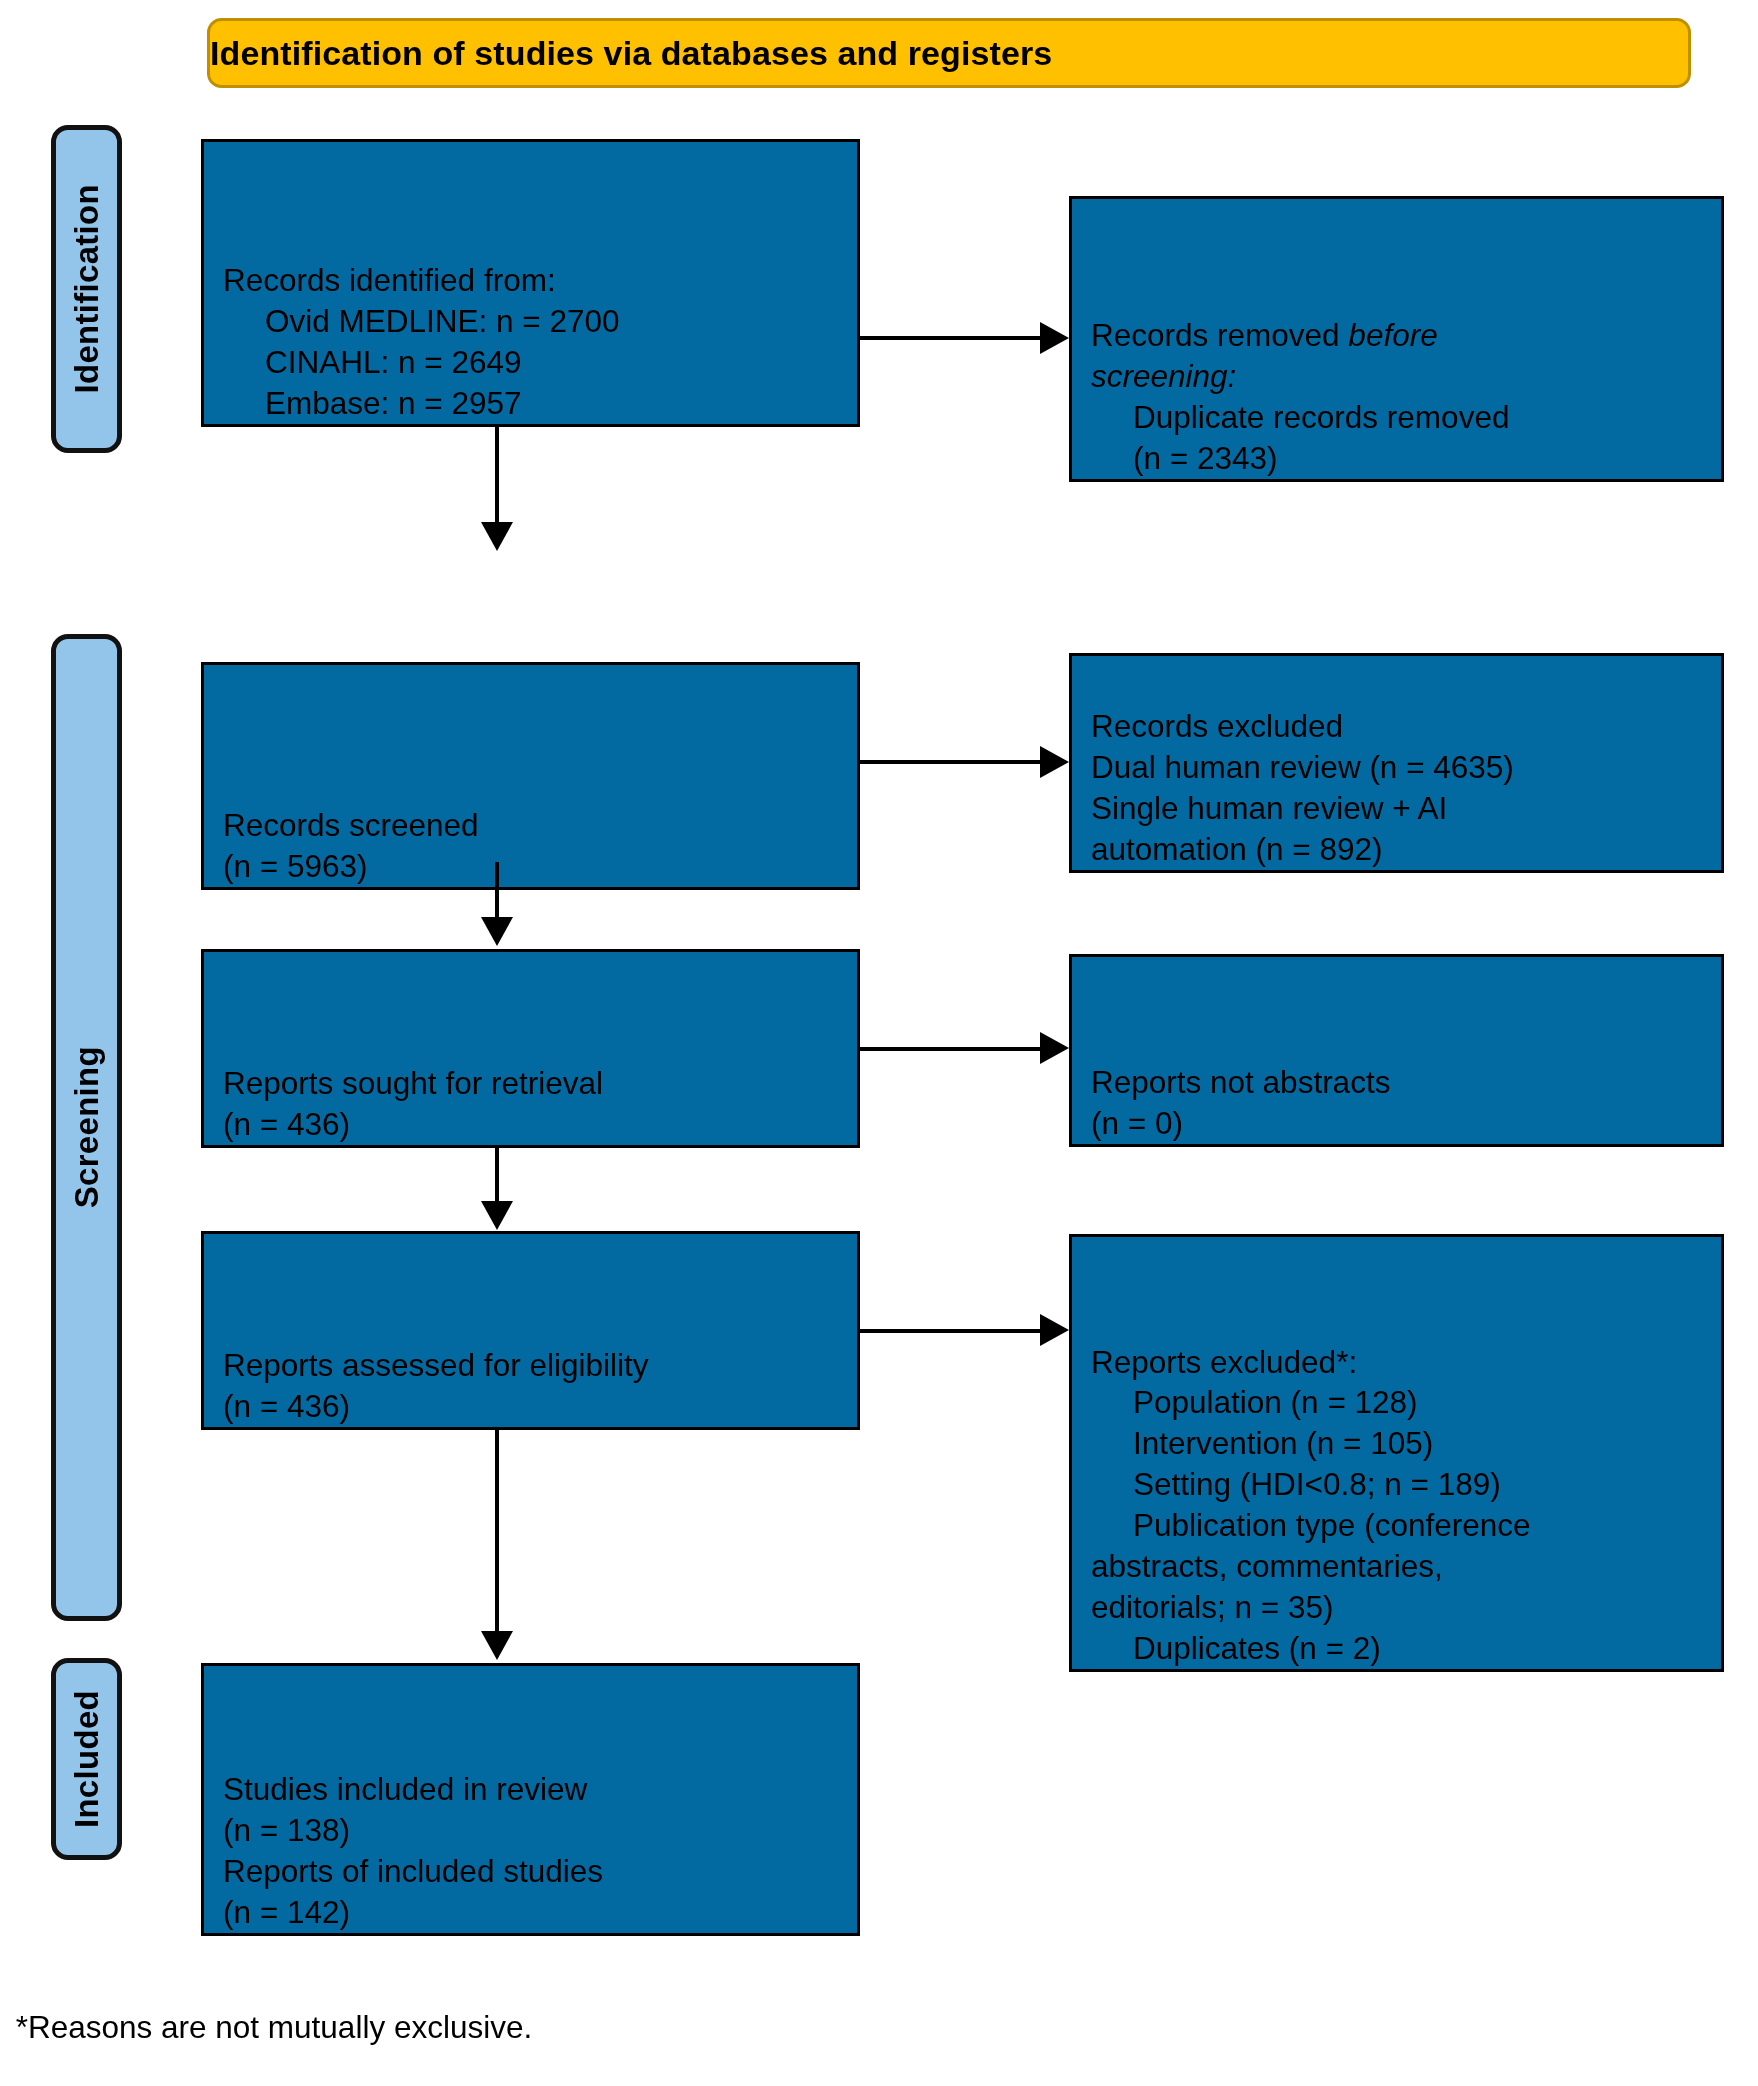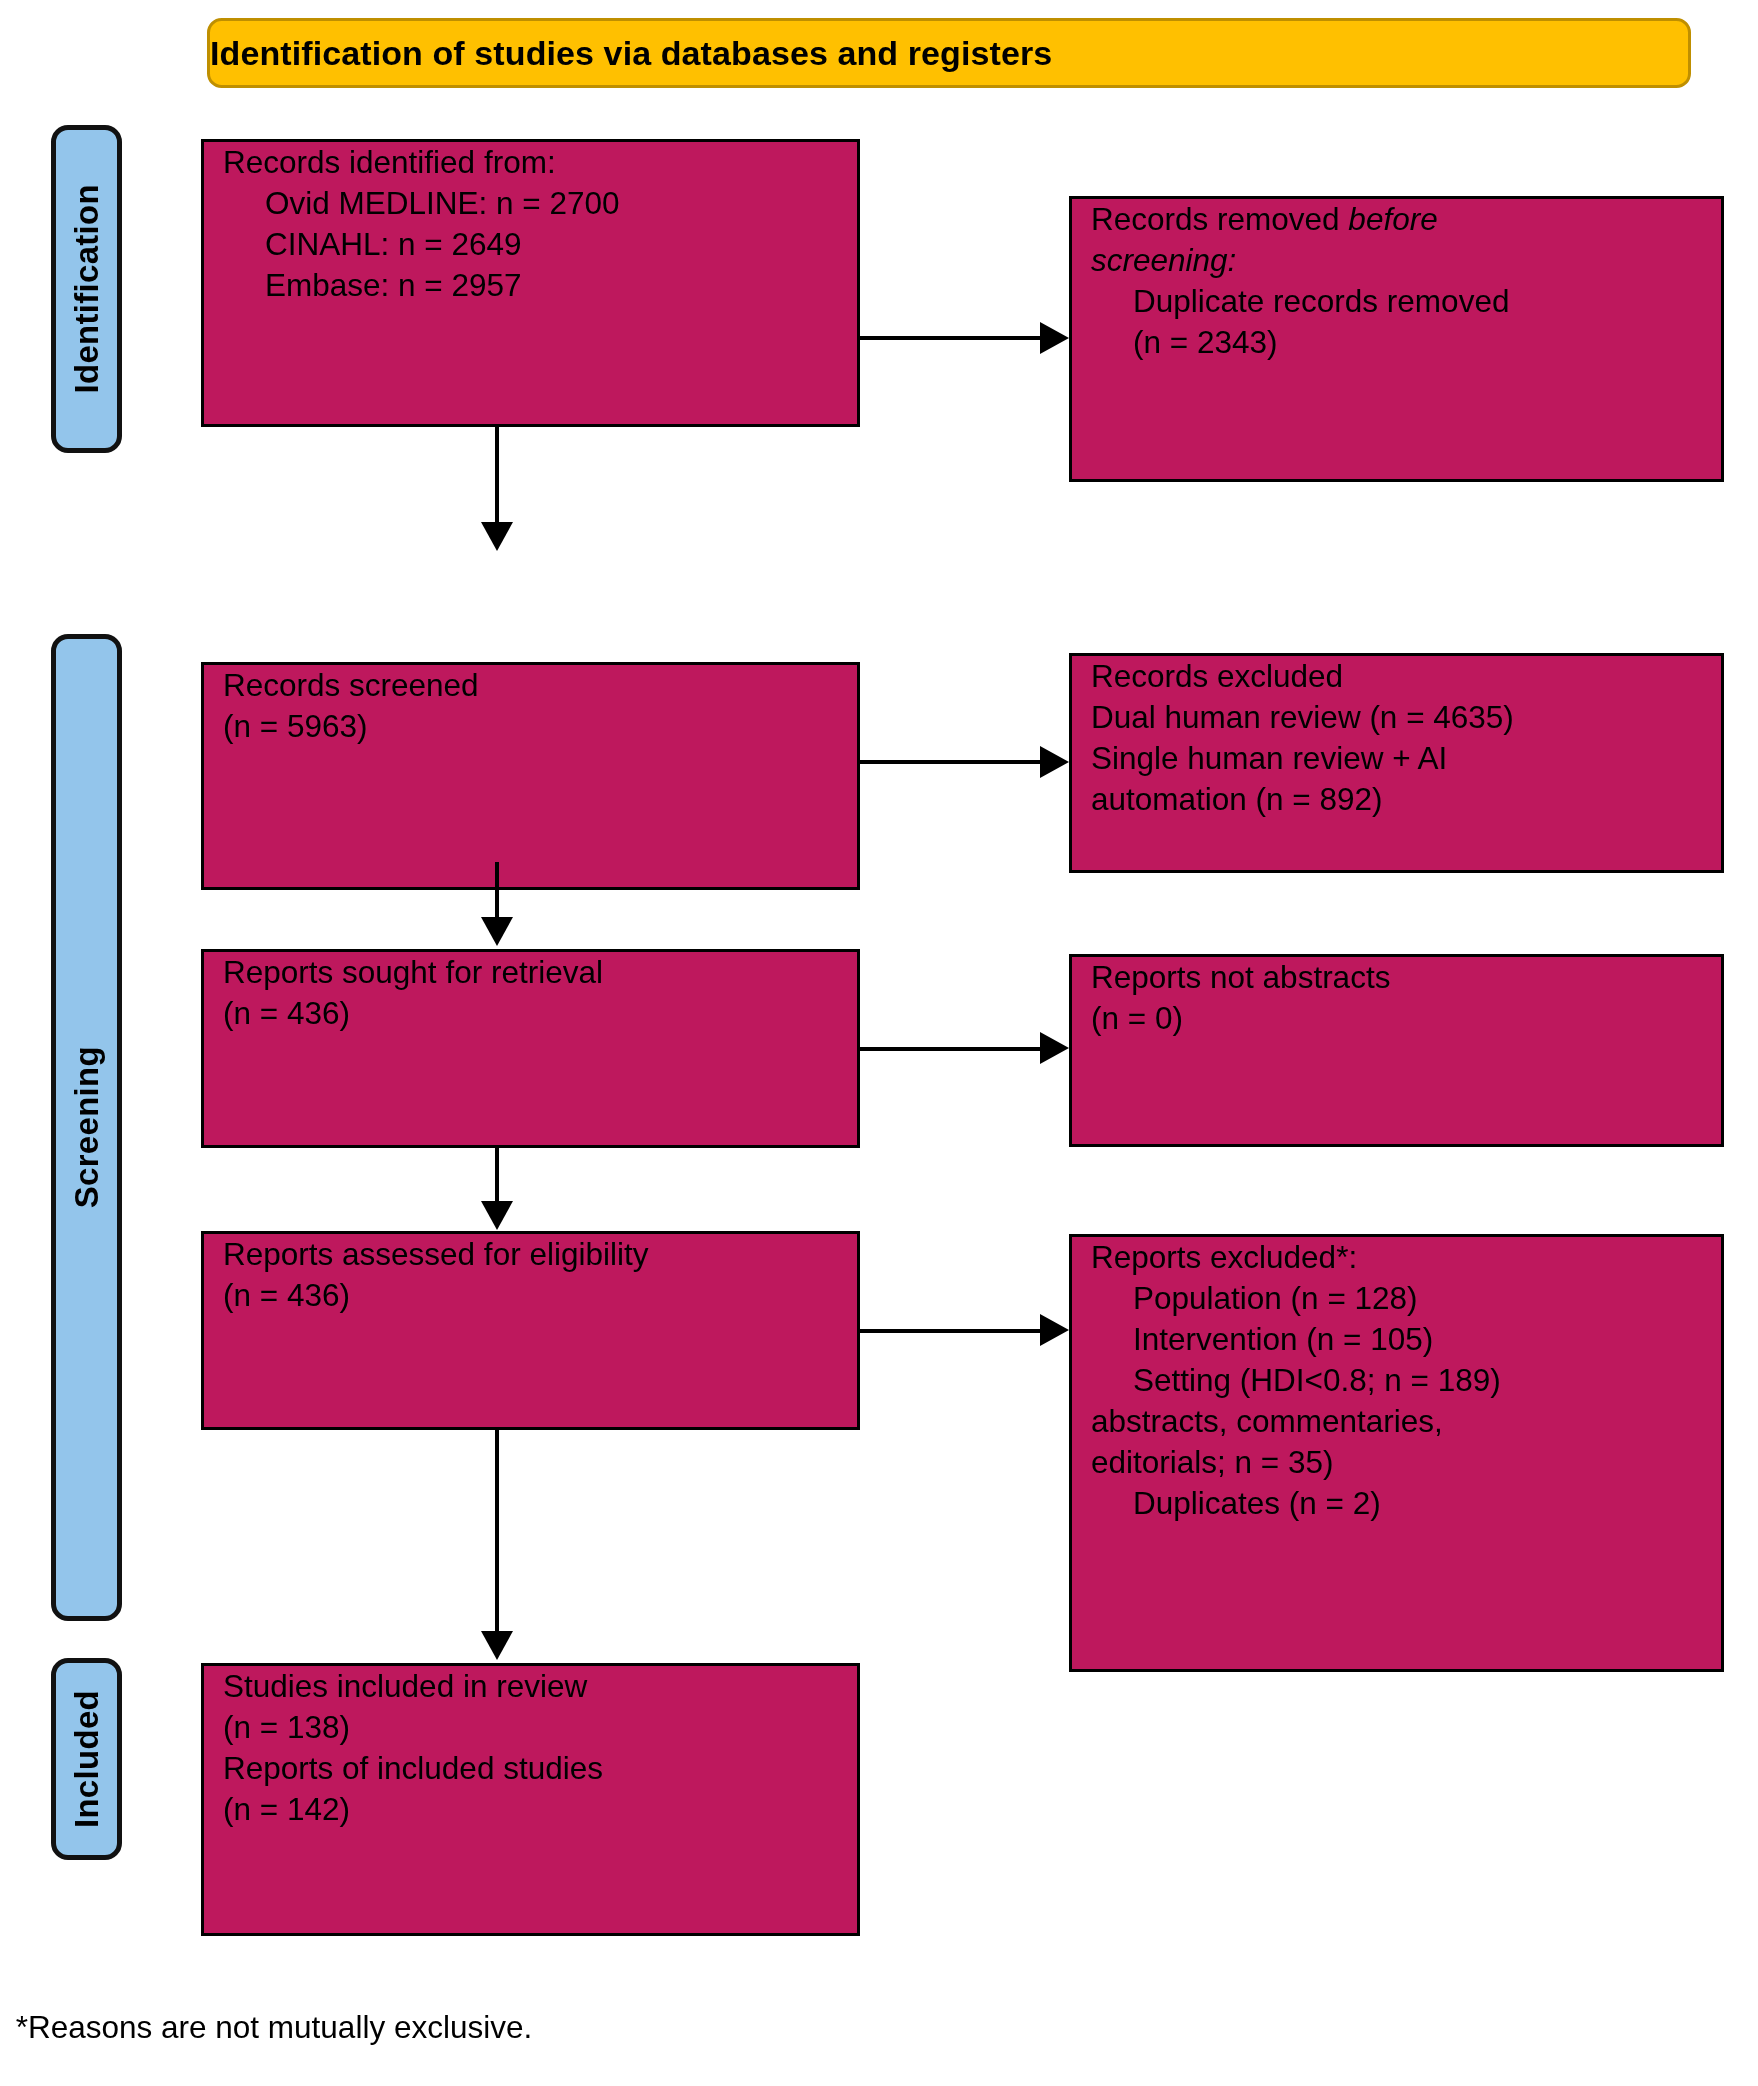--- a/index.html
+++ b/index.html
@@ -63,26 +63,26 @@
     white-space: nowrap;
     letter-spacing: 0.3px;
   }
   #stage-identification { left: 51px;  top: 125px;  width: 71px; height: 328px; }
   #stage-screening      { left: 51px;  top: 634px; width: 71px; height: 987px; }
   #stage-included       { left: 51px;  top: 1658px; width: 71px; height: 202px; }
 
   
   .flowbox {
     position: absolute;
-    background: #be185d;
+    background: #0369a1;
     border: 3.9px solid #000000;
     box-sizing: border-box;
     display: flex;
     flex-direction: column;
-    justify-content: flex-start;
+    justify-content: flex-end;
   }
   .flowbox .lines {
     padding: 0 19px;
   }
   .flowbox .line {
     font-size: 31.5px;
     line-height: 1.30;
     color: #000000;
     white-space: pre-wrap;
   }
@@ -209,20 +209,21 @@
       <div class="line">(n = 436)</div>
     </div>
   </div>
 
   <div class="flowbox" id="box-excluded-rep">
     <div class="lines">
       <div class="line">Reports excluded*:</div>
       <div class="line indent">Population (n = 128)</div>
       <div class="line indent">Intervention (n = 105)</div>
       <div class="line indent">Setting (HDI&lt;0.8; n = 189)</div>
+      <div class="line indent">Publication type (conference</div>
       <div class="line">abstracts, commentaries,</div>
       <div class="line">editorials; n = 35)</div>
       <div class="line indent">Duplicates (n = 2)</div>
     </div>
   </div>
 
   <div class="flowbox" id="box-included">
     <div class="lines">
       <div class="line">Studies included in review</div>
       <div class="line">(n = 138)</div>

